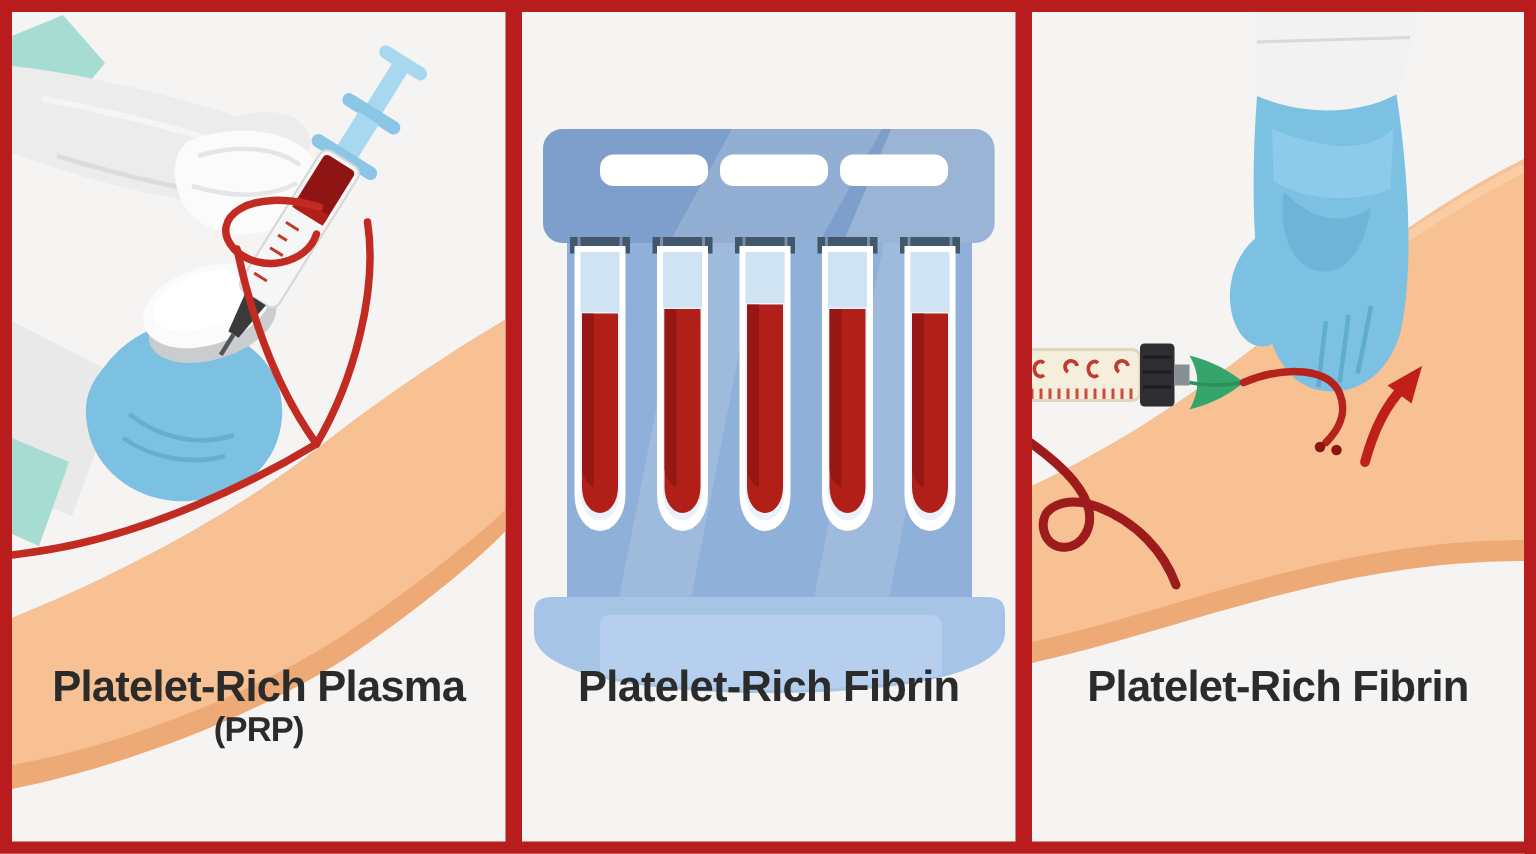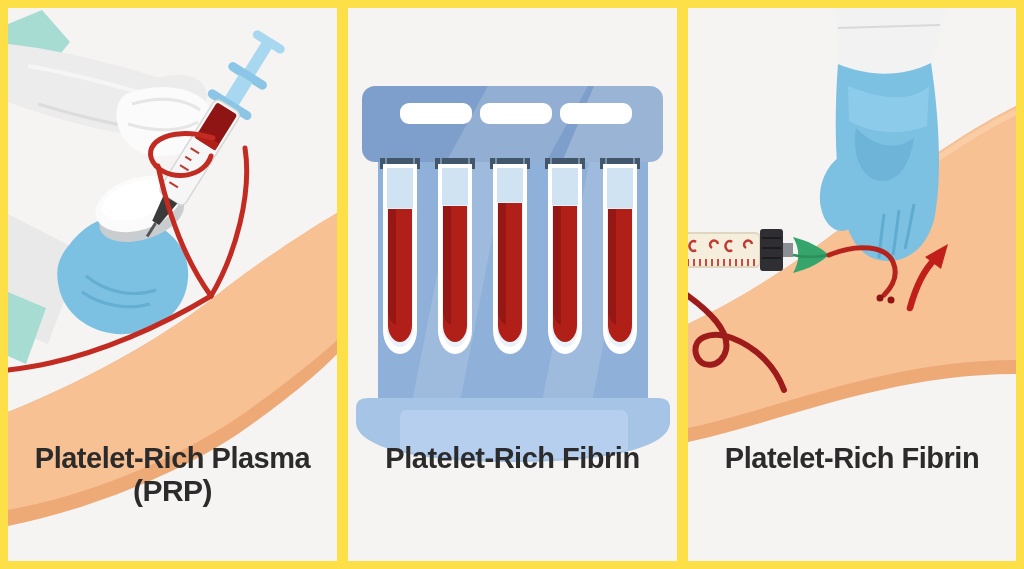--- a/index.html
+++ b/index.html
@@ -1,37 +1,37 @@
 <!DOCTYPE html>
 <html style="--background: #f5f4f2; --frame: #ffffff; --text: #2b2b2b; --skin: #f7c194; --skin-shadow: #edaa77; --glove-blue: #7cc0e2; --glove-blue-light: #93d0ee; --glove-blue-dark: #5aa6cc; --glove-white: #ececec; --glove-white-shade: #d8d8d8; --sleeve-teal: #a7dcd3; --gauze-white: #fbfbfb; --gauze-shade: #c9cdd0; --rack-blue: #7e9fcb; --rack-back: #8fb0d8; --rack-base: #a6c4e6; --rack-base-light: #b9d1ee; --clip-dark: #42566c; --tube-glass: #e9f2f9; --plasma: #cfe3f2; --blood: #b02019; --blood-dark: #8f1414; --tube-red: #c22b22; --tube-dark-red: #9e1b1b; --syringe-blue: #a8d8f0; --syringe-blue-dark: #8cc6e6; --barrel-white: #f6f6f6; --barrel-cream: #f5eedd; --barrel-cream-edge: #e0d6bf; --hub-green: #35a56b; --hub-green-dark: #2c8f5c; --cap-black: #2f2f33; --metal-gray: #8a8f96; --needle-dark: #3a3a3a; --mark-red: #c03a30; --arrow-red: #c01f1a;"><head>
 <meta charset="utf-8">
 <style>
   html,body{margin:0;padding:0;}
   body{
     width:1024px;height:569px;background:#ffffff;
     font-family:"Liberation Sans", sans-serif;
     position:relative;overflow:hidden;
   }
-  .canvas{position:absolute;inset:0;background:#fde047;}
+  .canvas{position:absolute;inset:0;background:#b91c1c;}
   .panel{
     position:absolute;top:8px;height:553px;
     background:var(--background,#f5f4f2);
     overflow:hidden;
   }
   #panel-prp{left:8px;width:329px;}
   #panel-prf{left:348px;width:329px;}
   #panel-prf2{left:688px;width:328px;}
   .illus{position:absolute;left:0;top:0;width:100%;height:100%;display:block;}
   .caption{
     position:absolute;left:0;top:434px;width:100%;
     text-align:center;color:var(--text,#2b2b2b);
     font-weight:700;font-size:29px;line-height:1.12;
     letter-spacing:-0.5px;
   }
-  .caption .line2{font-size:30px;}
+  .caption .line2{font-size:23px;}
 </style>
 </head>
 <body>
 
 <div class="canvas">
 
   <div class="panel" id="panel-prp">
     <svg class="illus" viewBox="0 0 329 553" aria-hidden="true">
 
       <g>

